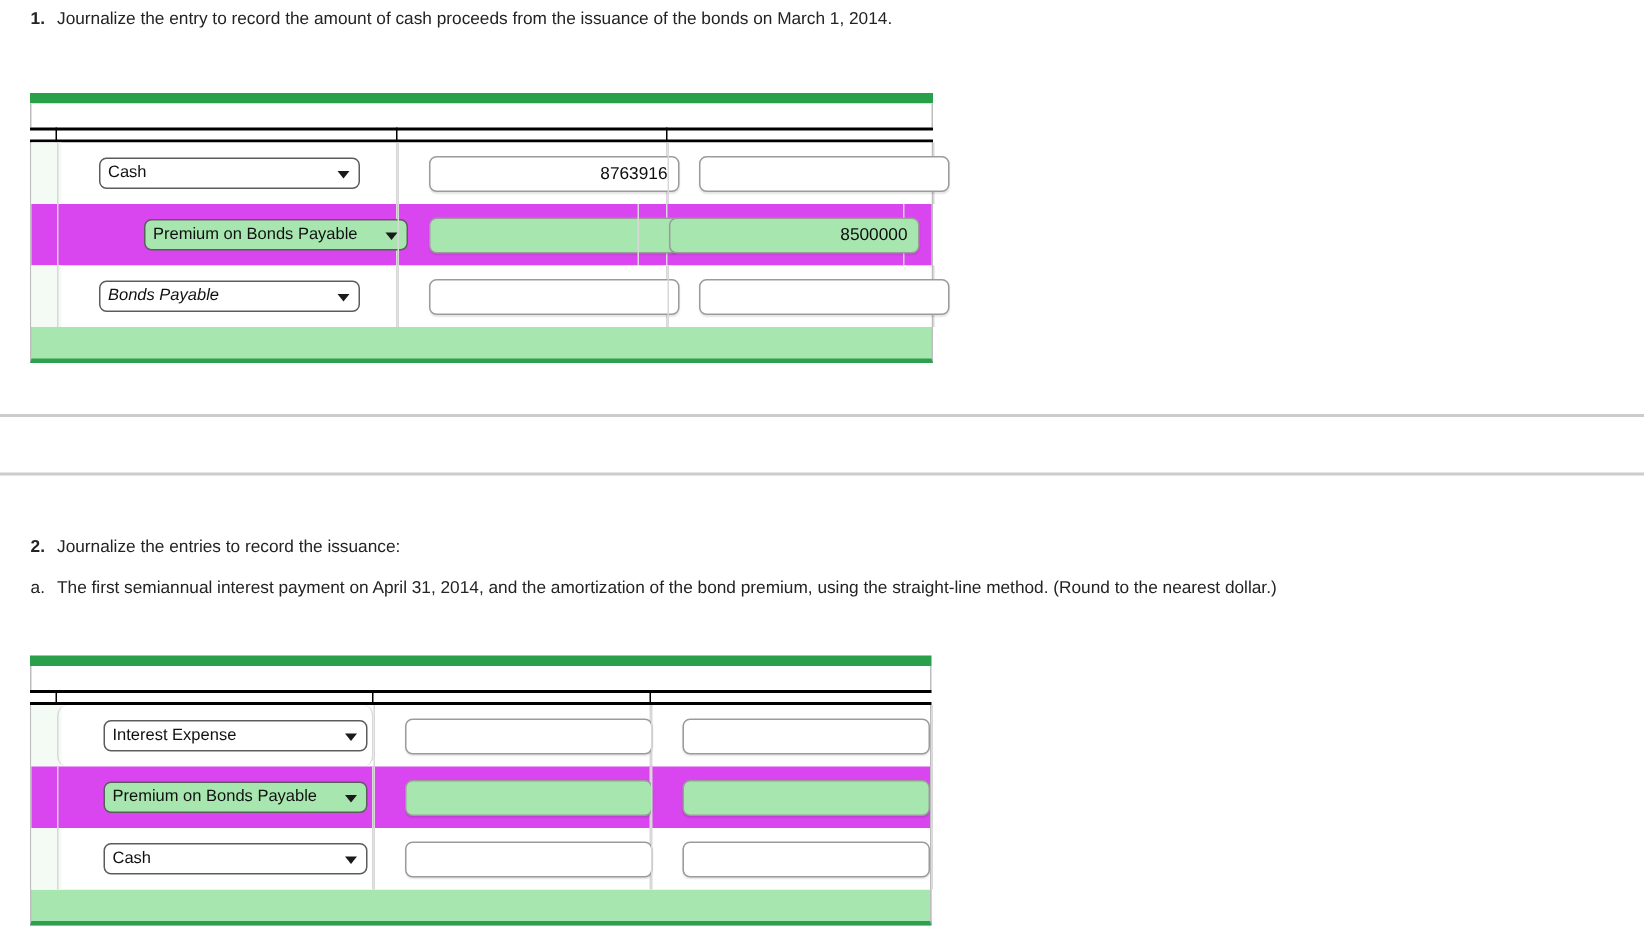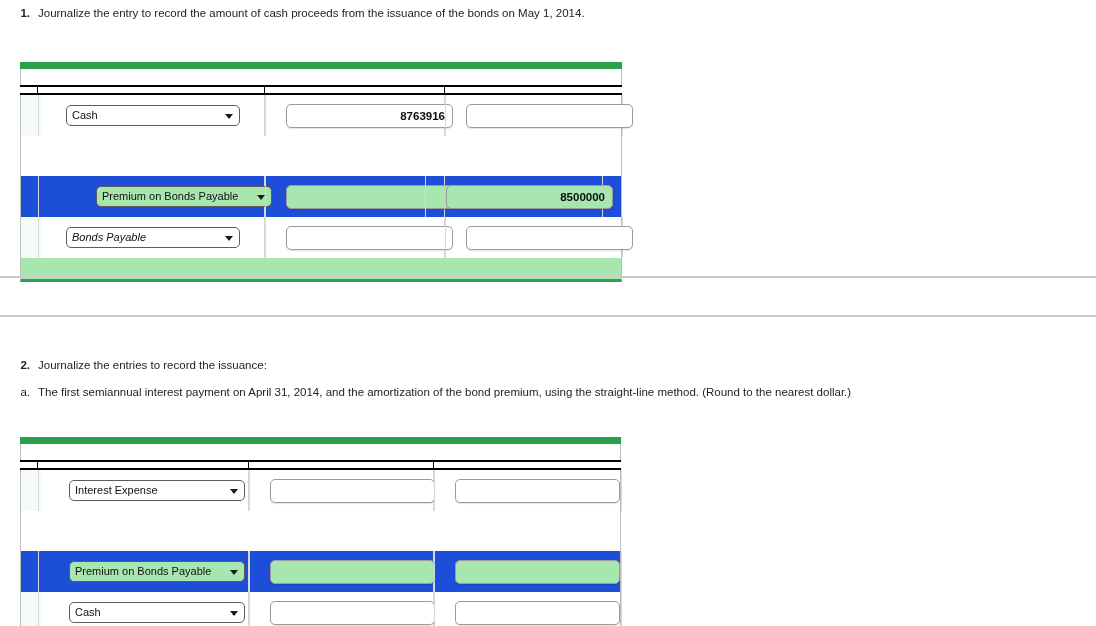--- a/index.html
+++ b/index.html
@@ -73,21 +73,21 @@
   .jt-body {
     position: relative;
     border-left: 1px solid #bdbdbd;
     border-right: 1px solid #bdbdbd;
   }
   .jt-row {
     position: relative;
     height: 41px;
     background: #ffffff;
   }
-  .jt-row.alt { background: #1d4ed8; margin-top: 40px; }
+  .jt-row.alt { background: #d946ef; }
   .jt-row .cell {
     position: absolute;
     top: 0;
     bottom: 0;
     display: flex;
     align-items: center;
   }
   .jt-row .cell.bordered {
     border-left: 1px solid #d8d8d8;
     border-right: 1px solid #d8d8d8;
@@ -139,34 +139,34 @@
     border-top: 5px solid #1a1a1a;
     pointer-events: none;
   }
   .amt-input {
     border: 1px solid #9b9b9b;
     border-radius: 5px;
     background: #ffffff;
     height: 24px;
     font-family: "Liberation Sans", sans-serif;
     font-size: 11.5px;
-    font-weight: bold;
+    font-weight: normal;
     color: #0d0d0d;
     text-align: right;
     padding: 0 7px 0 6px;
     outline: none;
     box-shadow: 0 1px 1px rgba(0,0,0,0.10);
   }
   .alt .amt-input { background: #a8e6b0; }
 </style>
 </head>
 <body>
 
 <div class="q-line" style="left:10px; top:6px;">
-  <span class="q-num q-num-w1">1.</span><span class="q-text">Journalize the entry to record the amount of cash proceeds from the issuance of the bonds on May 1, 2014.</span>
+  <span class="q-num q-num-w1">1.</span><span class="q-text">Journalize the entry to record the amount of cash proceeds from the issuance of the bonds on March 1, 2014.</span>
 </div>
 
 <div class="journal" style="left:20px; top:62px; width:602px;">
   <div class="jt-topbar"></div>
   <div class="jt-titlerow"></div>
   <div class="jt-headrow">
     <span class="vline" style="left:17px;"></span>
     <span class="vline" style="left:244px;"></span>
     <span class="vline" style="left:424px;"></span>
   </div>
@@ -246,21 +246,21 @@
   <div class="jt-titlerow"></div>
   <div class="jt-headrow">
     <span class="vline" style="left:17px;"></span>
     <span class="vline" style="left:228px;"></span>
     <span class="vline" style="left:413px;"></span>
   </div>
   <div class="jt-body">
 
     <div class="jt-row">
       <div class="jt-gutter"></div>
-      <div class="cell bordered" style="left:17px; width:211px; padding-left:18px;">
+      <div class="cell bordered" style="left:17px; width:211px; padding-left:18px;border-radius:7px;">
         <span class="select-wrap">
           <select class="acct-select" style="width:176px;">
             <option>Interest Expense</option>
           </select>
           <span class="select-arrow"></span>
         </span>
       </div>
       <div class="cell bordered" style="left:228px; width:185px; padding-left:20px;">
         <input class="amt-input" style="width: 165px;" value="">
       </div>

